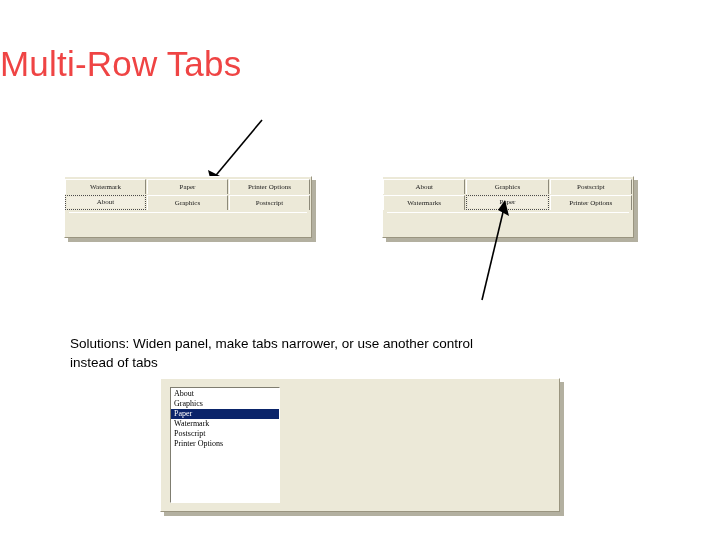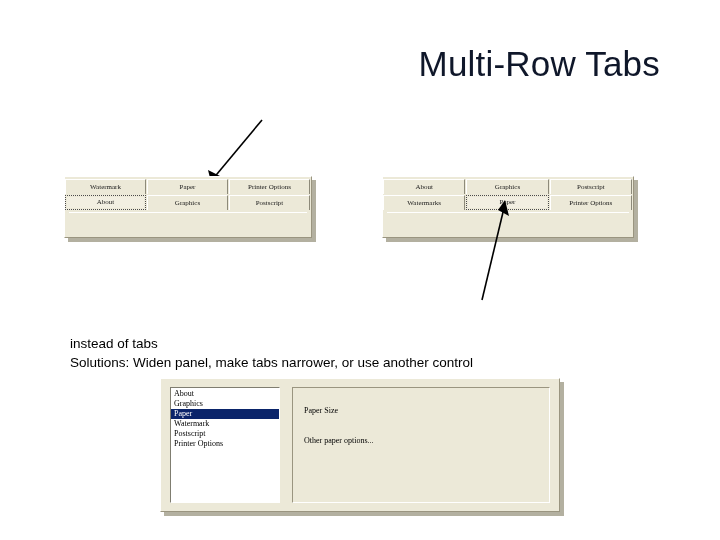--- a/index.html
+++ b/index.html
@@ -14,24 +14,24 @@
     position: relative;
     overflow: hidden;
   }
 
   
   .slide-title {
     position: absolute;
     left: 0;
     top: 44px;
     width: 660px;
-    text-align: right;
+    text-align: left;
     font-size: 35px;
     font-weight: normal;
-    color: #0f172a;
+    color: #ef4444;
     letter-spacing: 0.2px;
     line-height: 40px;
   }
 
   
   .panel {
     position: absolute;
     background: #ece9d8;
     border-top: 1px solid #ffffff;
     border-left: 1px solid #ffffff;
@@ -257,32 +257,28 @@
   </div>
   <div class="tab-sep sep"></div>
 </div>
 
 <svg class="arrow-svg" style="left:474px; top:196px;" width="40" height="106" viewBox="0 0 40 106">
   <line x1="8" y1="104" x2="30" y2="12" stroke="#000000" stroke-width="1.6"></line>
   <polygon points="31,4 35,20 24,14" fill="#000000"></polygon>
 </svg>
 
 <div class="caption">
+  <div>Solutions:  Widen panel, make tabs narrower, or use another control</div>
   <div>instead of tabs</div>
-  <div>Solutions:  Widen panel, make tabs narrower, or use another control</div>
 </div>
 
 <div class="panel-shadow" id="dialog-shadow-r"></div>
 <div class="panel-shadow" id="dialog-shadow-b"></div>
 <div class="panel" id="dialog">
   <div class="listbox">
     <div class="list-item">About</div>
     <div class="list-item">Graphics</div>
     <div class="list-item selected">Paper</div>
     <div class="list-item">Watermark</div>
     <div class="list-item">Postscript</div>
     <div class="list-item">Printer Options</div>
   </div>
-  <div class="contentpane">
-    <div class="pane-label l1">Paper Size</div>
-    <div class="pane-label l2">Other paper options...</div>
-  </div>
 </div>
 
 </body></html>

